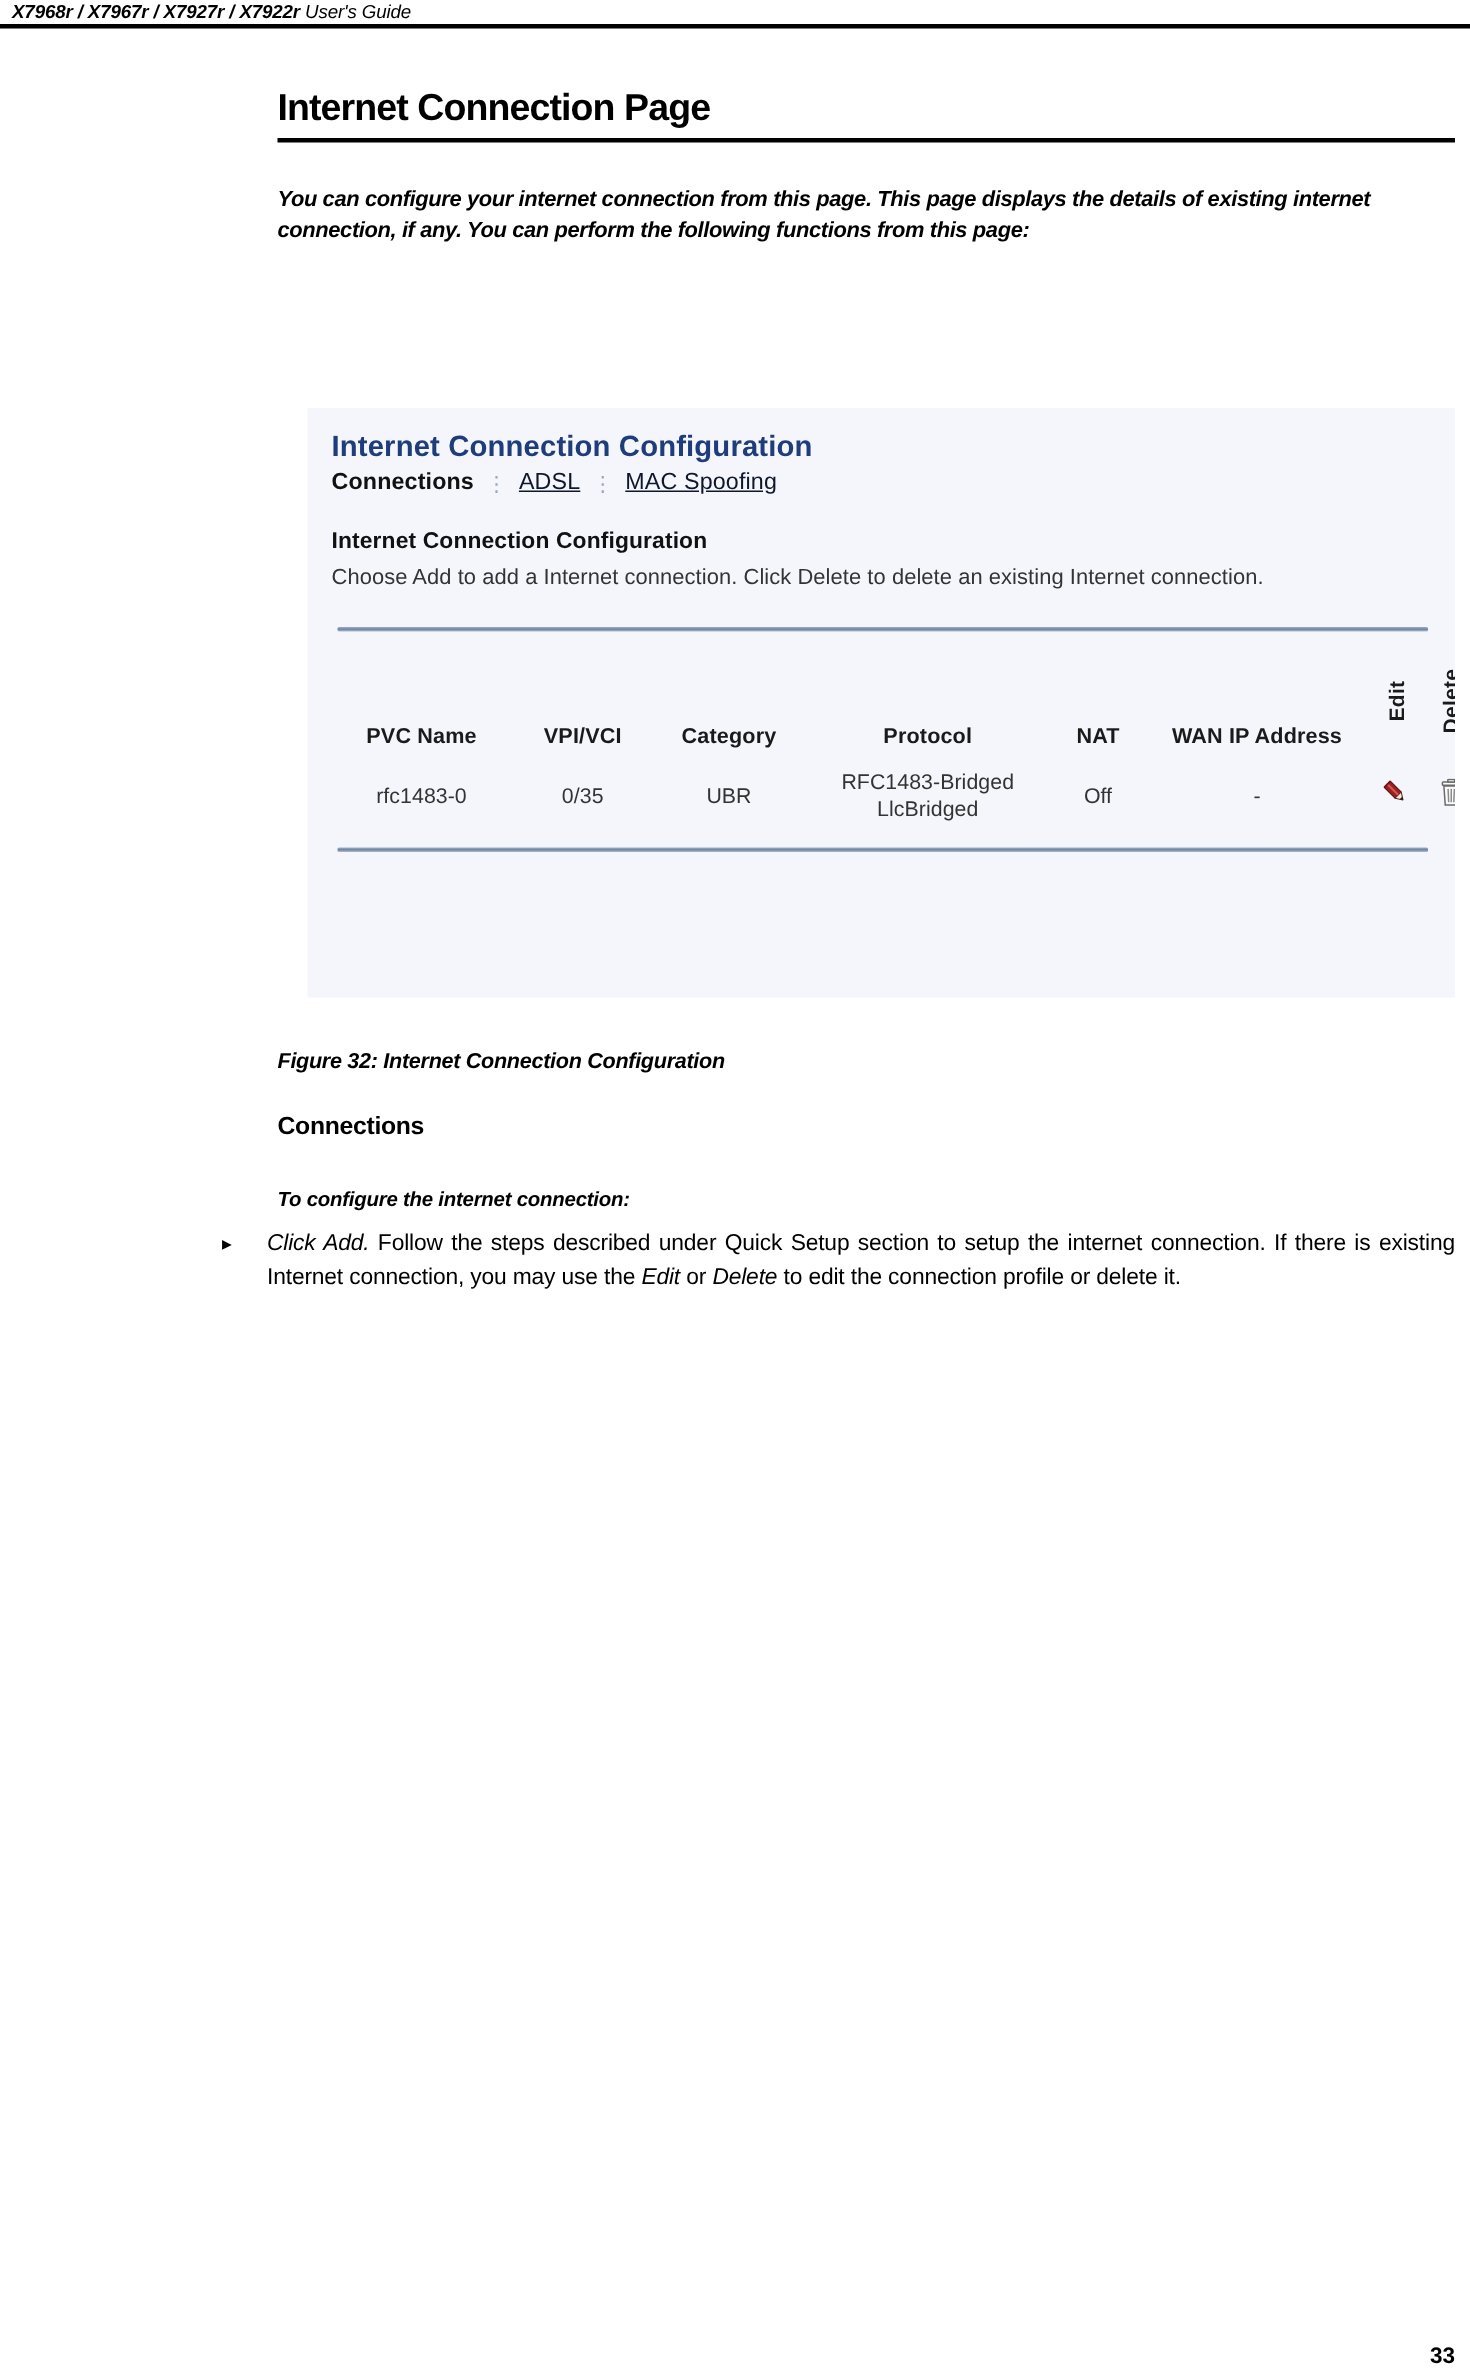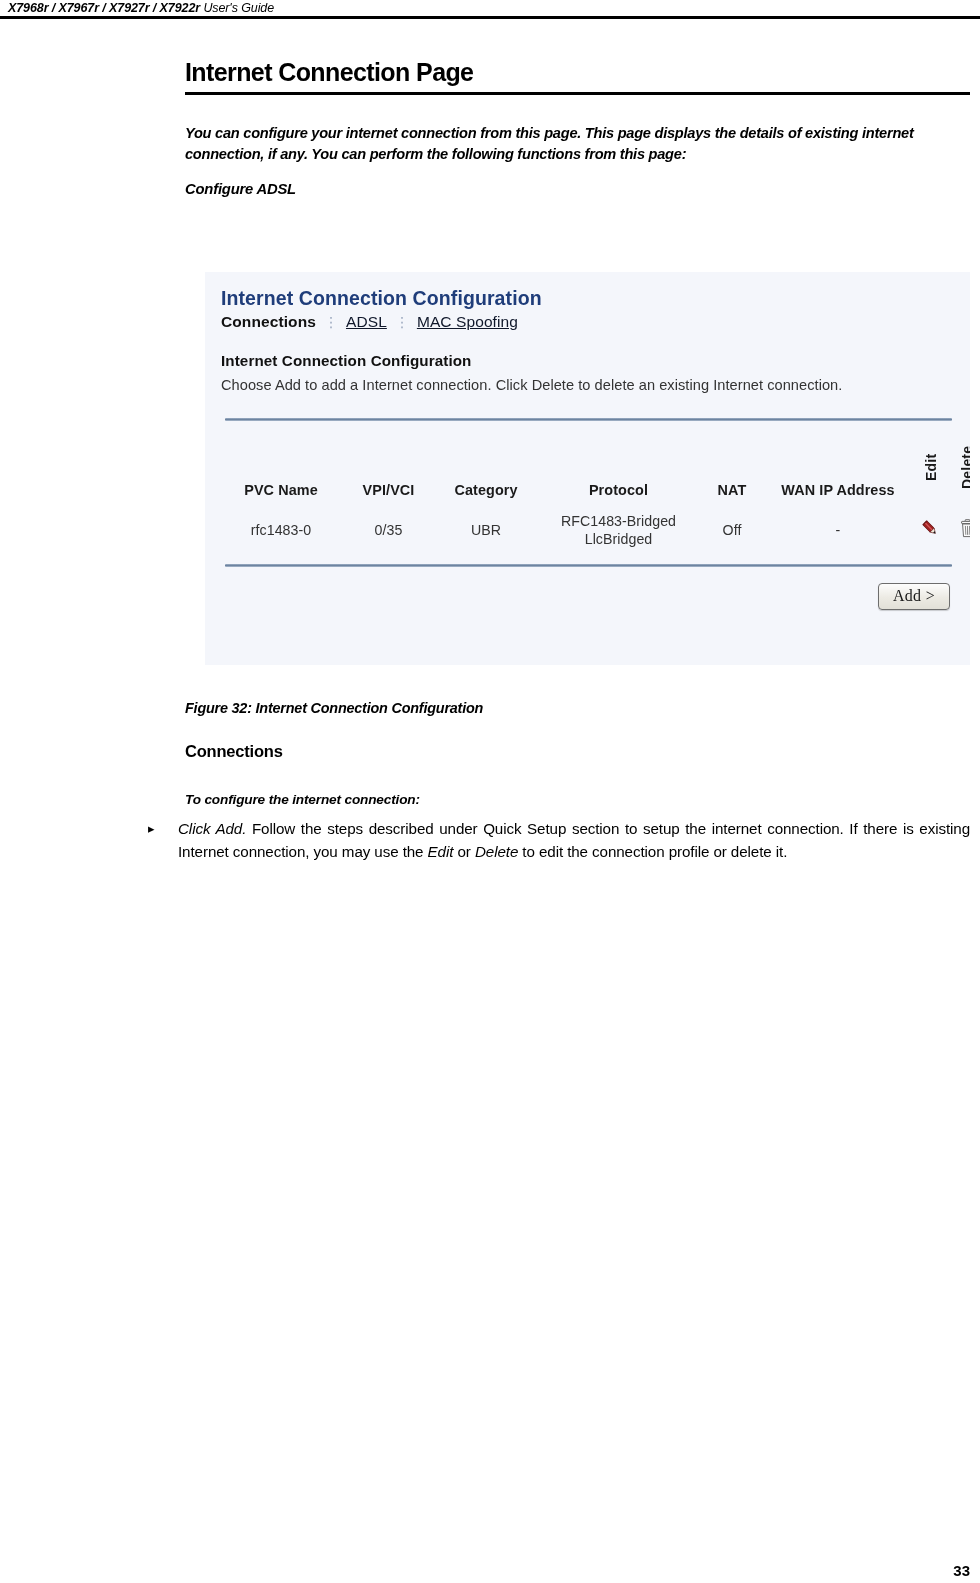--- a/index.html
+++ b/index.html
@@ -287,21 +287,20 @@
 </div>
 <div class="header-rule"></div>
 
 <div class="content">
 
   <h1 class="page-title">Internet Connection Page</h1>
 
   <div class="intro">You can configure your internet connection from this page. This page displays the details of existing internet connection, if any. You can perform the following functions from this page:</div>
 
   <div class="func-list">
-    <div class="fn">Configure ADSL</div>
   </div>
 
   <div class="figure">
     <div class="fig-inner">
 
       <div class="fig-title">Internet Connection Configuration</div>
 
       <div class="fig-tabs">
         <span class="tab-active">Connections</span>
         <span class="tab-sep">⋮</span>
@@ -363,23 +362,20 @@
                   <line x1="10.6" y1="6.9" x2="10.2" y2="15.8" stroke="#8a8a8a" stroke-width="1"></line>
                 </svg>
               </span>
             </td>
           </tr>
         </tbody>
       </table>
 
       <div class="fig-rule2"></div>
 
-      <div class="add-row">
-        <span class="add-btn">Add &gt;</span>
-      </div>
 
     </div>
   </div>
 
   <div class="fig-caption">Figure 32: Internet Connection Configuration</div>
 
   <h2 class="sub-head">Connections</h2>
 
   <div class="lead-in">To configure the internet connection:</div>
 

